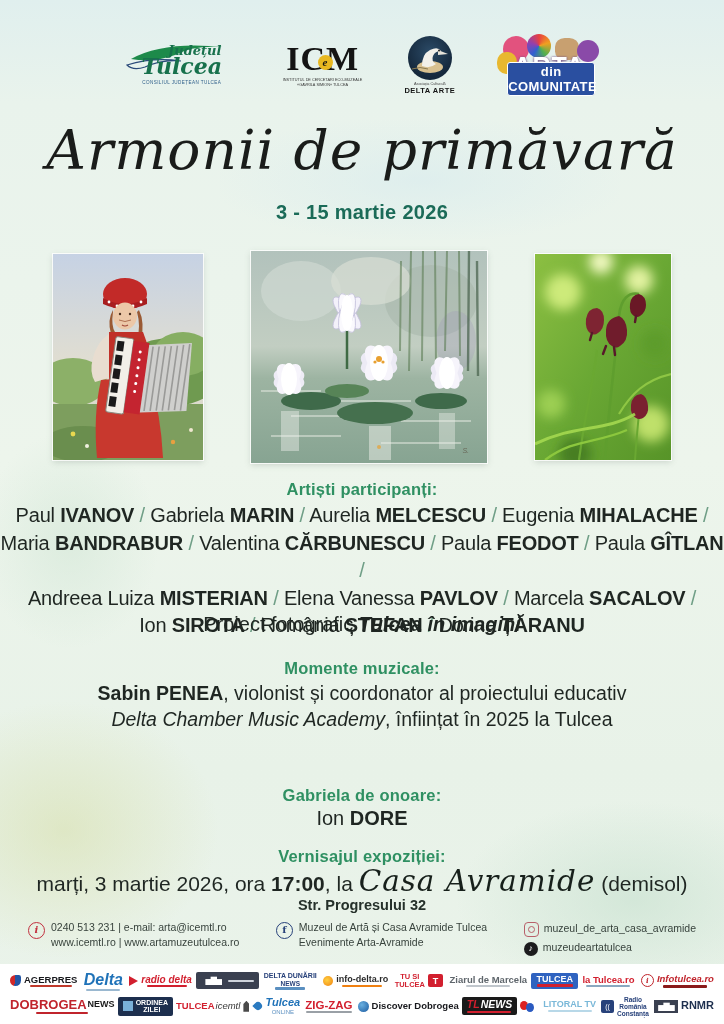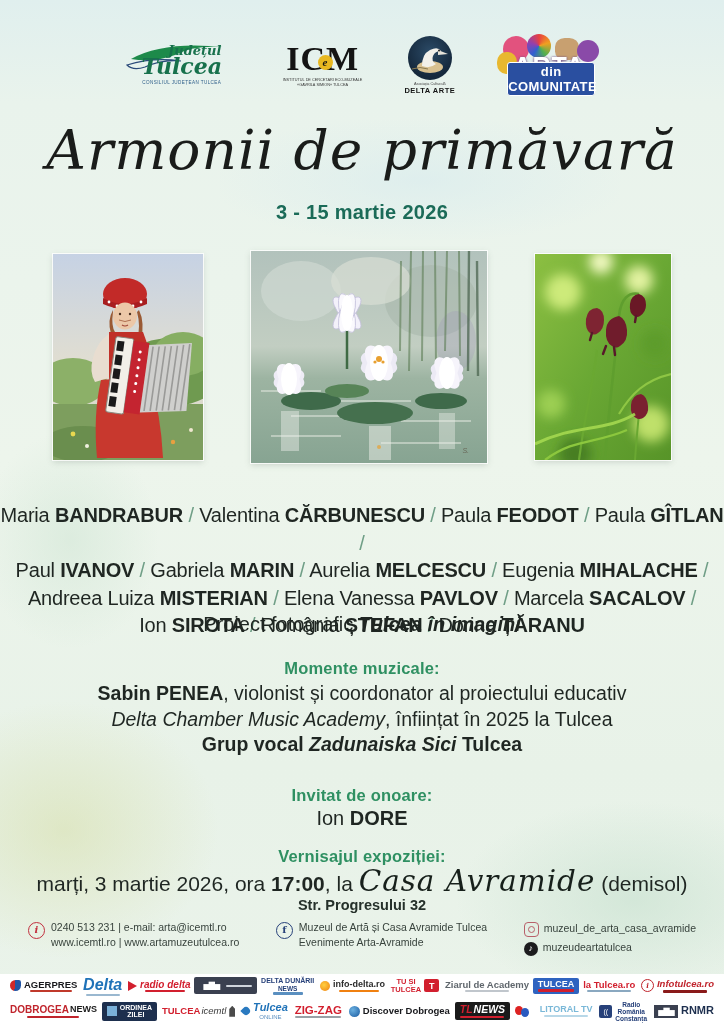--- a/index.html
+++ b/index.html
@@ -68,21 +68,21 @@
   .fcol{display:flex;gap:6px;align-items:flex-start;}
   .ficon{width:15px;height:15px;border-radius:50%;display:flex;align-items:center;justify-content:center;font-size:10px;font-weight:700;flex:none;margin-top:2px;}
   .ficon-info{border:1.6px solid #c22f3e;color:#c22f3e;font-style:italic;font-family:"DejaVu Serif",serif;}
   .ficon-fb{border:1.6px solid #27417a;color:#27417a;font-family:"DejaVu Serif",serif;}
   .ficon-ig{border-radius:4px;border:1.5px solid #b8606a;width:13px;height:13px;}
   .ficon-ig::after{content:"";width:5px;height:5px;border:1.3px solid #b8606a;border-radius:50%;}
   .ficon-tk{background:#1c1c1e;color:#fff;font-size:9px;width:14px;height:14px;}
   .fsoc{display:flex;flex-direction:column;gap:3px;}
   .fsoc .row{display:flex;gap:5px;align-items:center;}
   
-  .sponsors{position:absolute;left:0;right:0;bottom:0;height:50px;background:#ffffff;display:flex;flex-direction:column;justify-content:center;gap:3px;padding:2px 8px;box-sizing:border-box;}
+  .sponsors{position:absolute;left:0;right:0;bottom:0;height:60px;background:#ffffff;display:flex;flex-direction:column;justify-content:center;gap:3px;padding:2px 8px;box-sizing:border-box;}
   .sp-row{display:flex;justify-content:space-between;align-items:center;}
   .sp-chip{display:flex;align-items:center;gap:3px;padding:1px 2px;border-radius:2px;}
   .sp-box{padding:2px 5px;}
   .sp-lines{display:flex;flex-direction:column;align-items:center;line-height:1.08;}
   .sp-line{display:flex;align-items:center;gap:1px;white-space:nowrap;}
   .sp-bar{display:inline-block;border-radius:1px;}
   .spicon{display:inline-flex;align-items:center;justify-content:center;flex:none;}
   .spicon-agerpres{width:11px;height:11px;border-radius:50% 20% 50% 50%;background:conic-gradient(#2255a4 0 55%,#d02828 55% 100%);}
   .spicon-sun{width:10px;height:10px;border-radius:50%;background:radial-gradient(circle at 40% 40%,#ffd040,#f08010);}
   .spicon-tmark{width:15px;height:13px;background:#d21f2e;border-radius:2px;color:#fff;font-size:9px;font-weight:800;}
@@ -304,36 +304,36 @@
         <path d="M104 40 q-8 1 -9 10 q-1 9 4 12 q3 2 6 0 q6 -4 6 -11 q0 -9 -7 -11 Z" fill="#6a1826"></path>
         <path d="M106 140 q-9 1 -10 11 q-1 10 5 13 q3 2 7 0 q6 -4 5 -12 q-1 -10 -7 -12 Z" fill="#7a2030"></path>
       </g>
       <path d="M71 92 L68 100 M79 93 L80 101 M57 79 L55 86 M101 62 L100 68" stroke="#58182a" stroke-width="2.4" stroke-linecap="round"></path>
       <path d="M0 190 C40 170 70 178 100 160" stroke="#a4d850" stroke-width="3" fill="none" opacity=".9"></path>
       <path d="M10 206 C40 184 60 190 92 176" stroke="#8cc73e" stroke-width="2.4" fill="none"></path>
       <path d="M136 120 C110 126 96 140 84 160" stroke="#9ad04a" stroke-width="2.2" fill="none" opacity=".8"></path>
     </svg>
   </div>
 
+  <div class="abs green-h h-artists">Artiști participanți:</div>
   <div class="abs artists">
+    <div><span>Paul </span><span class="last">IVANOV</span><span class="slash"> / </span><span>Gabriela </span><span class="last">MARIN</span><span class="slash"> / </span><span>Aurelia </span><span class="last">MELCESCU</span><span class="slash"> / </span><span>Eugenia </span><span class="last">MIHALACHE</span><span class="slash"> /</span></div>
     <div><span>Maria </span><span class="last">BANDRABUR</span><span class="slash"> / </span><span>Valentina </span><span class="last">CĂRBUNESCU</span><span class="slash"> / </span><span>Paula </span><span class="last">FEODOT</span><span class="slash"> / </span><span>Paula </span><span class="last">GÎTLAN</span><span class="slash"> /</span></div>
-    <div><span>Paul </span><span class="last">IVANOV</span><span class="slash"> / </span><span>Gabriela </span><span class="last">MARIN</span><span class="slash"> / </span><span>Aurelia </span><span class="last">MELCESCU</span><span class="slash"> / </span><span>Eugenia </span><span class="last">MIHALACHE</span><span class="slash"> /</span></div>
     <div><span>Andreea Luiza </span><span class="last">MISTERIAN</span><span class="slash"> / </span><span>Elena Vanessa </span><span class="last">PAVLOV</span><span class="slash"> / </span><span>Marcela </span><span class="last">SACALOV</span><span class="slash"> /</span></div>
     <div><span>Ion </span><span class="last">SIROTA</span><span class="slash"> / </span><span>România </span><span class="last">ȘTEFAN</span><span class="slash"> / </span><span>Dorina </span><span class="last">ȚĂRANU</span></div>
   </div>
   <div class="abs photo-proj"><span class="seg-normal">Proiect fotografic </span><span class="seg-bolditalic">Tulcea în imagini</span></div>
 
   <div class="abs green-h h-music">Momente muzicale:</div>
   <div class="abs music">
     <div><span class="seg-bold">Sabin PENEA</span><span class="seg-normal">, violonist și coordonator al proiectului educativ</span></div>
     <div><span class="seg-italic">Delta Chamber Music Academy</span><span class="seg-normal">, înființat în 2025 la Tulcea</span></div>
-    <div><span class="seg-bold">Grup vocal </span><span class="seg-bolditalic">Zadunaiska Sici</span><span class="seg-bold"> Tulcea</span></div>
   </div>
 
-  <div class="abs green-h h-guest">Invitat de onoare:</div>
+  <div class="abs green-h h-guest">Gabriela de onoare:</div>
   <div class="abs green-h h-vern">Vernisajul expoziției:</div>
 
   <div class="abs guest"><span class="seg-normal">Ion </span><span class="seg-bold">DORE</span></div>
   <div class="abs vern"><span class="seg-normal">marți, 3 martie 2026, ora </span><span class="seg-bold">17:00</span><span class="seg-normal">, la </span><span class="seg-script">Casa Avramide</span><span class="seg-normal"> (demisol)</span></div>
   <div class="abs address">Str. Progresului 32</div>
 
   <div class="abs footer">
     <div class="fcol">
       <span class="ficon ficon-info">i</span>
       <div>
@@ -433,21 +433,21 @@
             </div>
             <div class="sp-line">
               <span style="color: rgb(210, 31, 46); font-size: 7.5px; font-weight: 700;">TULCEA</span>
             </div>
           </div>
           <span class="spicon spicon-tmark">T</span>
         </div>
         <div class="sp-chip">
           <div class="sp-lines">
             <div class="sp-line">
-              <span style="color: rgb(95, 102, 108); font-size: 9.5px; font-weight: 700;">Ziarul de Academy</span>
+              <span style="color: rgb(95, 102, 108); font-size: 9.5px; font-weight: 700;">Ziarul de Marcela</span>
             </div>
             <div class="sp-line">
               <span class="sp-bar" style="width: 44px; height: 2px; background: rgb(192, 198, 204);"></span>
             </div>
           </div>
         </div>
         <div class="sp-chip sp-box" style="background: rgb(47, 99, 192);">
           <div class="sp-lines">
             <div class="sp-line">
               <span style="color: rgb(255, 255, 255); font-size: 9px; font-weight: 700;">TULCEA</span>
@@ -476,21 +476,21 @@
             <div class="sp-line">
               <span class="sp-bar" style="width: 44px; height: 3px; background: rgb(138, 26, 26);"></span>
             </div>
           </div>
         </div>
       </div>
     <div class="sp-row">
         <div class="sp-chip">
           <div class="sp-lines">
             <div class="sp-line">
-              <span style="color: rgb(192, 36, 44); font-size: 10px; font-weight: 700;">DOBROGEA </span>
+              <span style="color: rgb(192, 36, 44); font-size: 13px; font-weight: 700;">DOBROGEA </span>
               <span style="color: rgb(26, 26, 26); font-size: 9px; font-weight: 700;">NEWS</span>
             </div>
             <div class="sp-line">
               <span class="sp-bar" style="width: 52px; height: 2px; background: rgb(192, 36, 44);"></span>
             </div>
           </div>
         </div>
         <div class="sp-chip sp-box" style="background: rgb(29, 47, 78);">
           <span class="spicon spicon-square"></span>
           <div class="sp-lines">

